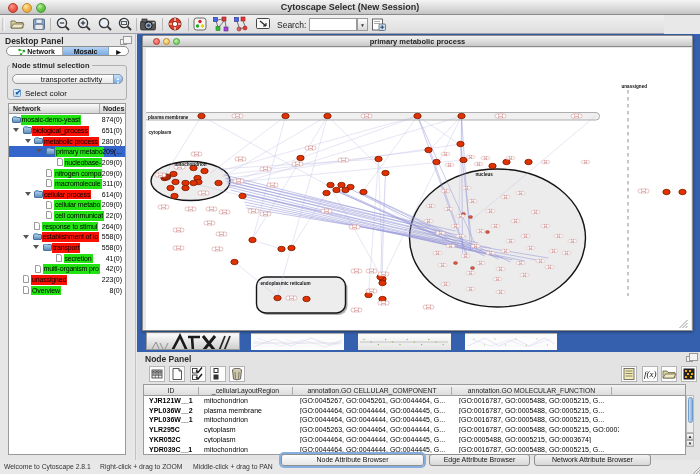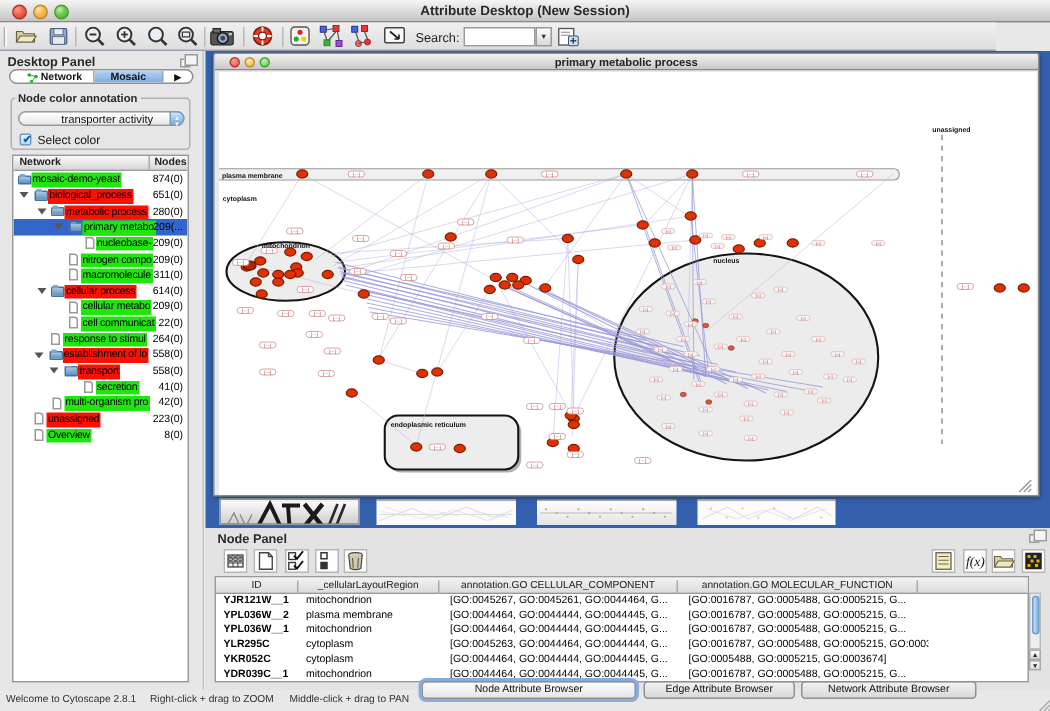--- a/index.html
+++ b/index.html
@@ -72,21 +72,21 @@
 .btab{top:102px;height:11.5px;background:linear-gradient(#f2f2f2,#d8d8d8);border:1px solid #8f8f8f;border-radius:3px;font-size:7px;color:#111;text-align:center;line-height:10px;}
 #btab1{box-shadow:0 0 0 2px #85aede;background:linear-gradient(#fdfdfd,#e6e6e6);}
 #status{left:0;top:460px;width:700px;height:14px;font-size:6.8px;color:#333;}
 #status span{position:absolute;top:3px;white-space:nowrap;}
 </style></head>
 <body>
 <div class="abs" id="titlebar">
     <div class="abs tl" id="tb-r"></div>
     <div class="abs tl" id="tb-y"></div>
     <div class="abs tl" id="tb-g"></div>
-    <div class="title">Attribute Desktop (New Session)</div>
+    <div class="title">Cytoscape Select (New Session)</div>
   </div>
 <div class="abs" id="toolbar">
     <svg class="abs" style="left:2px;top:1px" width="3" height="17" viewBox="0 0 3 17">
       <line x1="1" y1="2" x2="1" y2="15" stroke="#aaa" stroke-width="1"></line>
       <line x1="2" y1="2" x2="2" y2="15" stroke="#fff" stroke-width="1"></line>
     </svg>
 <svg class="abs" style="left:9px;top:1px" width="16" height="16" viewBox="0 0 16 16">
       <path d="M2 12 L2 5 L6 5 L7 6.5 L14 6.5 L14 12 Z" fill="#d6cfa0" stroke="#6b6345" stroke-width="0.8"></path>
       <path d="M2 12 L4.5 8 L15 8 L12.5 12 Z" fill="#efe9c8" stroke="#6b6345" stroke-width="0.8"></path>
     </svg>
@@ -173,21 +173,21 @@
       <div class="tab" id="tab-net" style="position:relative;"><svg style="position:absolute;left:11px;top:1px" width="8" height="8" viewBox="0 0 8 8">
           <circle cx="1.5" cy="2" r="1.2" fill="#2a2"></circle>
           <circle cx="6" cy="3" r="1.2" fill="#2a2"></circle>
           <circle cx="3" cy="6.5" r="1.2" fill="#2a2"></circle>
           <path d="M1.5 2 L6 3 L3 6.5" stroke="#2a2" stroke-width="0.6" fill="none"></path>
         </svg><span style="padding-left:13px">Network</span></div>
       <div class="tab" id="tab-mos">Mosaic</div>
       <div class="tab" id="tab-arr">▶</div>
     </div>
   <div class="abs" id="grp"></div>
-    <div class="abs" id="grp-lbl">Node color annotation</div>
+    <div class="abs" id="grp-lbl">Node stimul selection</div>
   <div class="abs" id="combo">transporter activity</div>
     <div class="abs" id="combo-btn">
       <span class="ar" style="top:1.5px">▲</span>
       <span class="ar" style="top:5.5px">▼</span>
     </div>
   <div class="abs" id="chk"></div>
     <div class="abs" id="chk-lbl">Select color</div>
   <div class="abs" id="tree">
     <div id="tree-hd">
         <span class="h1">Network</span>

